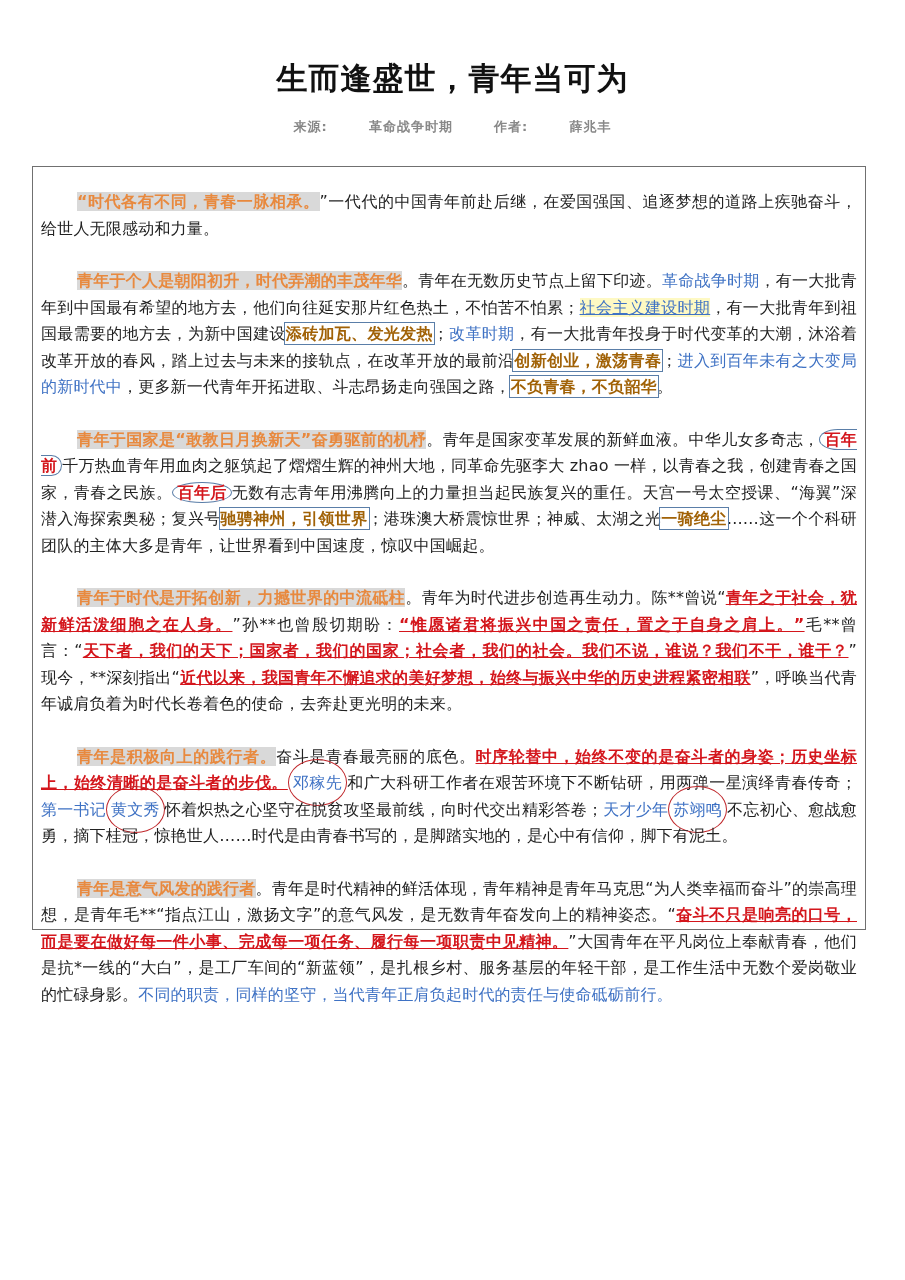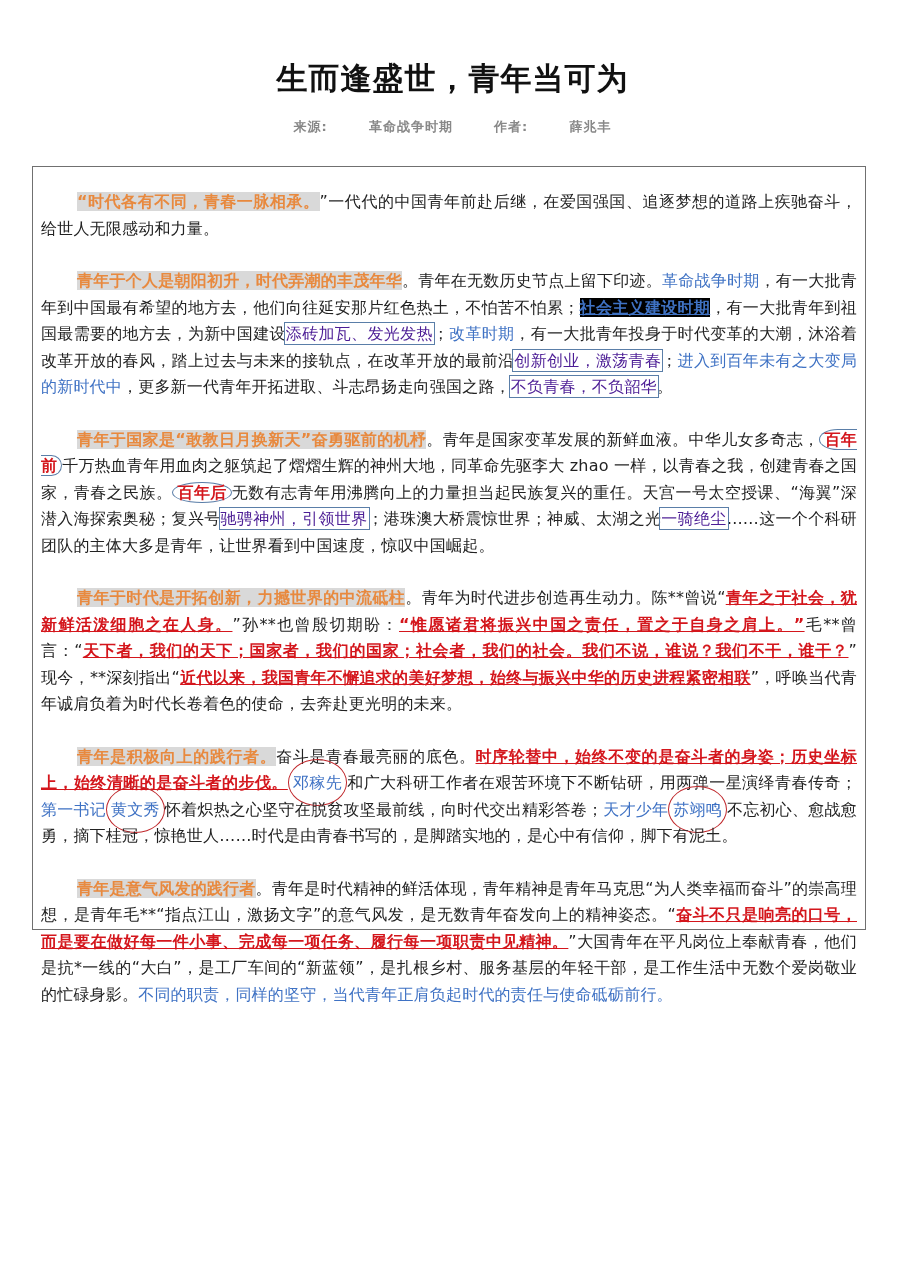--- a/index.html
+++ b/index.html
@@ -27,23 +27,23 @@
     font-size: 16px; line-height: 26.5px; text-indent: 36px;
     margin: 0 0 26px 0; text-align: justify; letter-spacing: 0.2px;
   }
   .seg { }
   .lead {
     color: #e8893e; background: #d9d9d9; font-weight: bold;
   }
   .link {
     color: #3f72c4; text-decoration-color: #3f72c4;
   }
-  .link-hl { color: #3f72c4; text-decoration: underline; background: #000000; font-weight: bold; }
+  .link-hl { color: #3f72c4; text-decoration: underline; background: #fef9c3; font-weight: normal; }
   .boxed {
-    color: #4c1d95; font-weight: normal; outline: 1.5px solid #5a7ea8; outline-offset: 1px;
+    color: #a16207; font-weight: bold; outline: 1.5px solid #5a7ea8; outline-offset: 1px;
   }
   .red-ul {
     color: #d4161c; font-weight: bold; text-decoration: underline;
     text-decoration-color: #d4161c;
   }
   .circled {
     border: 1.5px solid #5a7ea8; border-radius: 50%; padding: 0 4px;
   }
   .circled-red {
     border: 1.5px solid #c0282c; border-radius: 50%; padding: 13px 4px;

